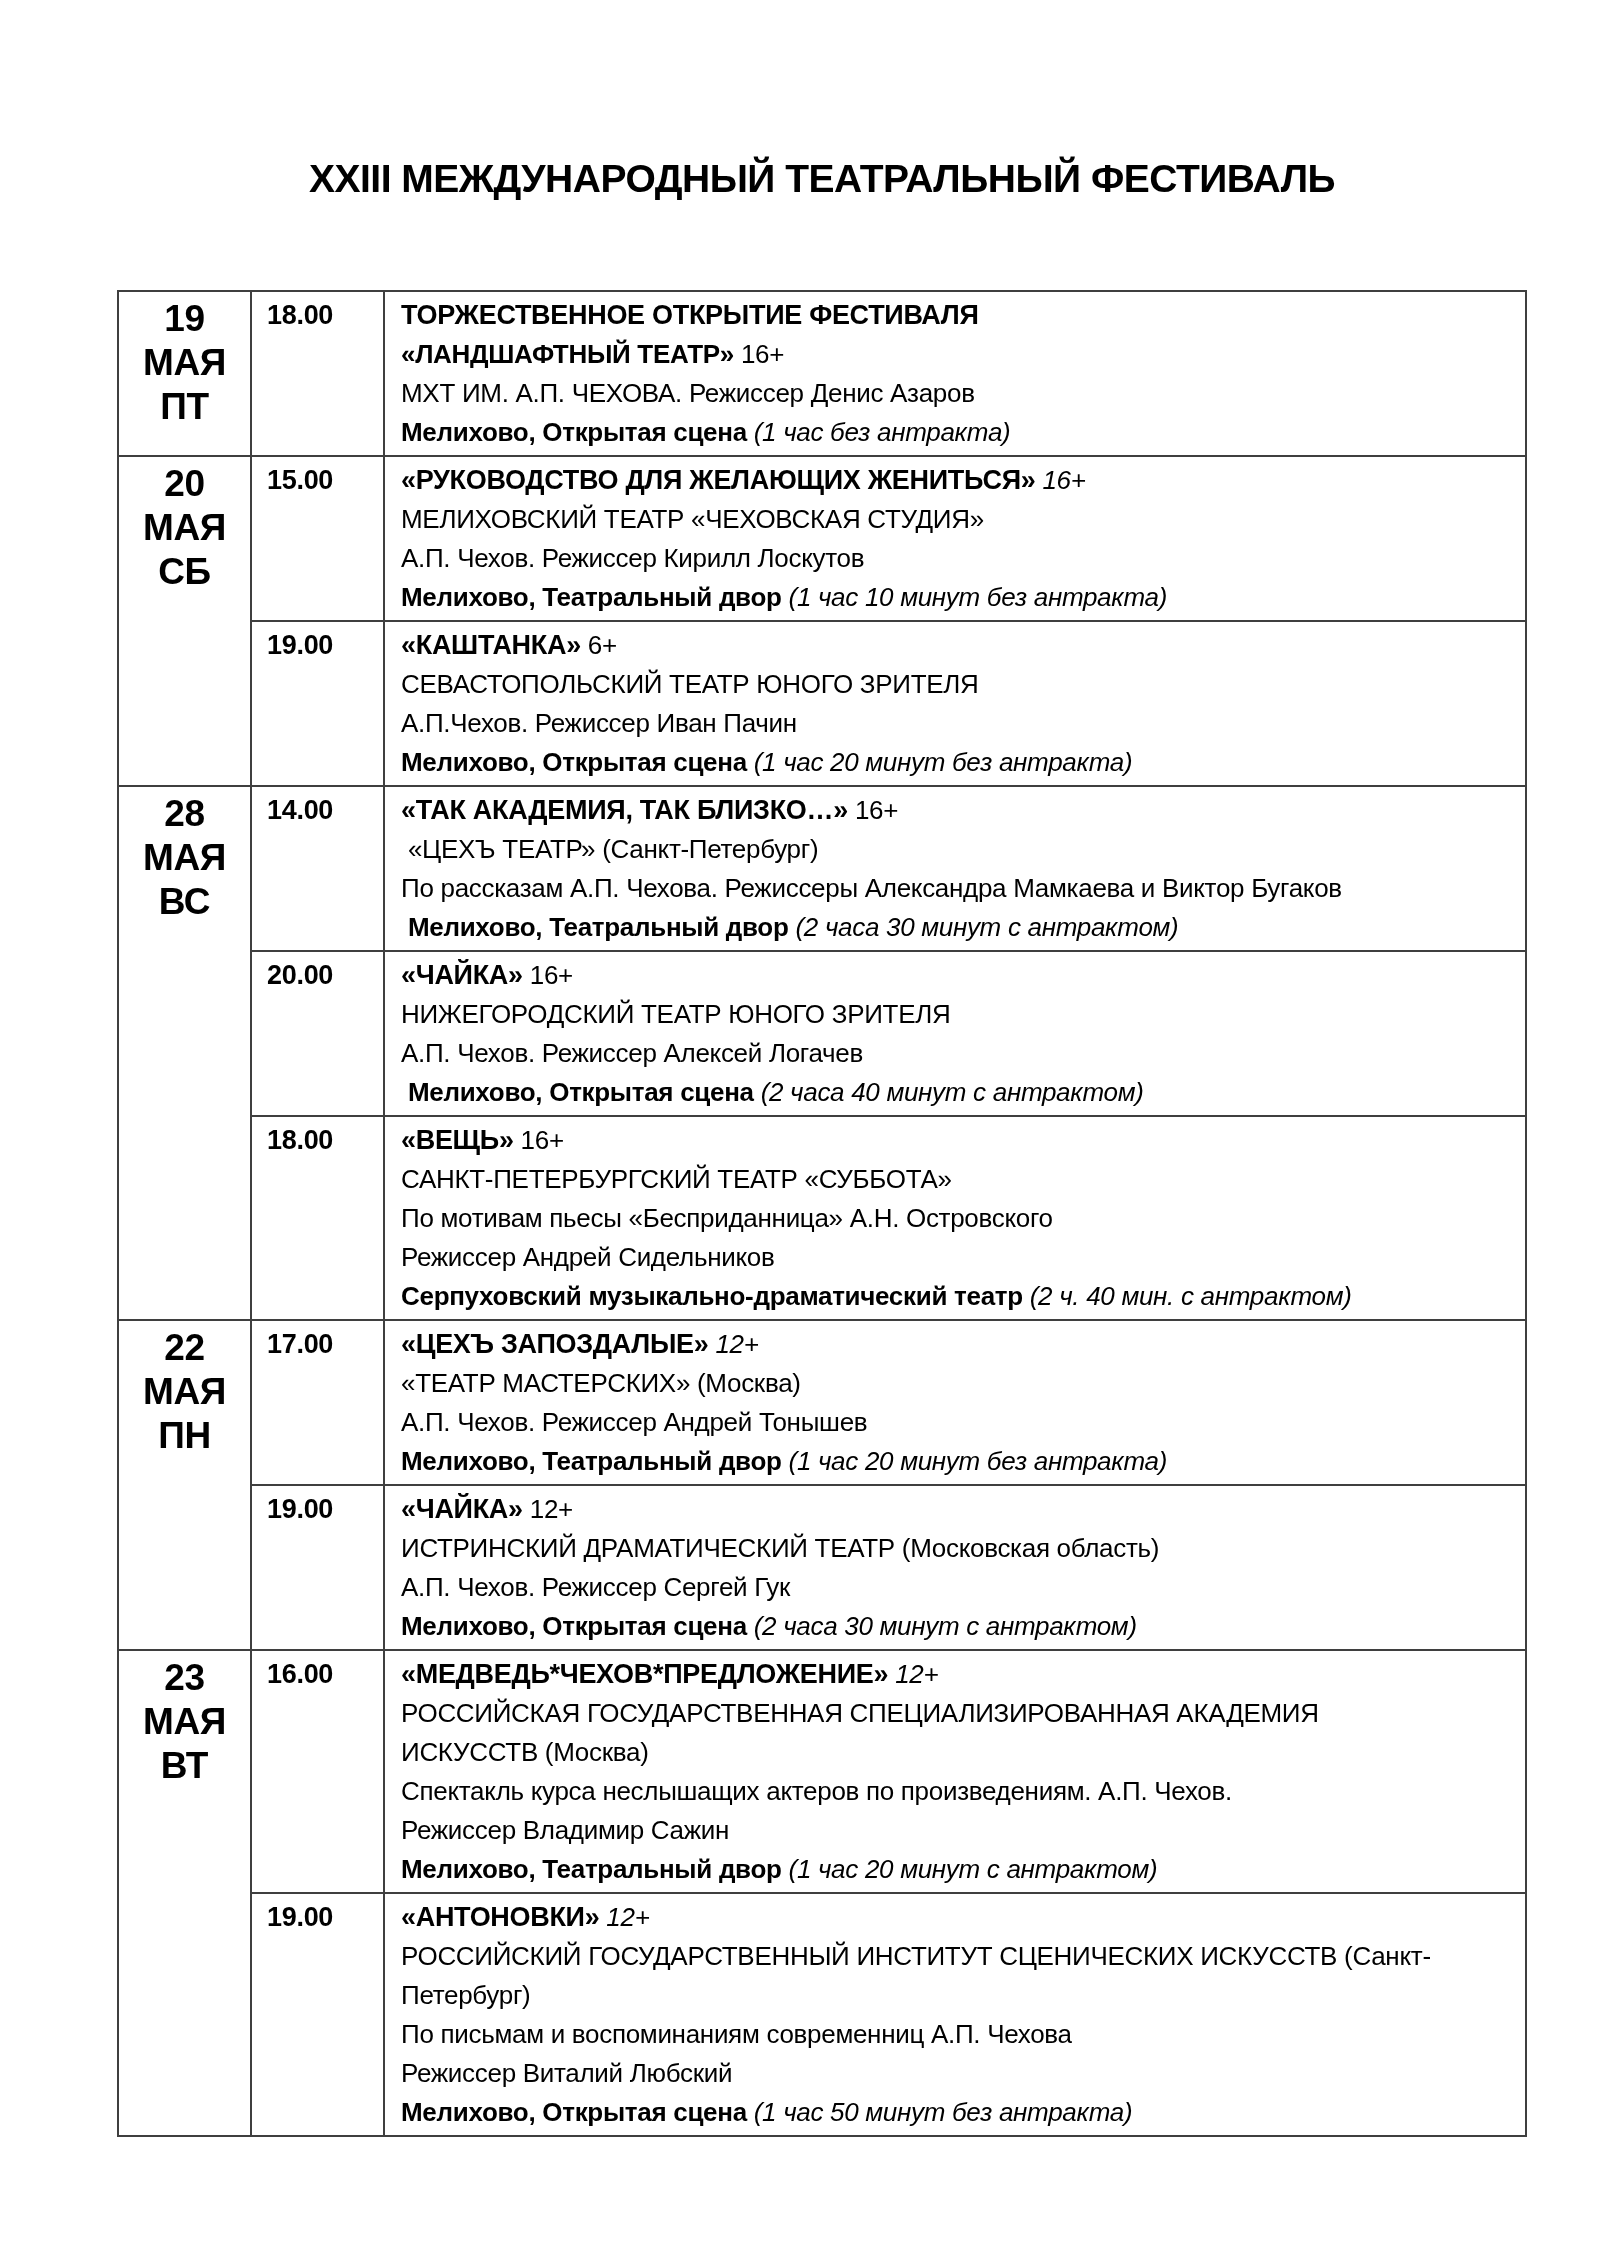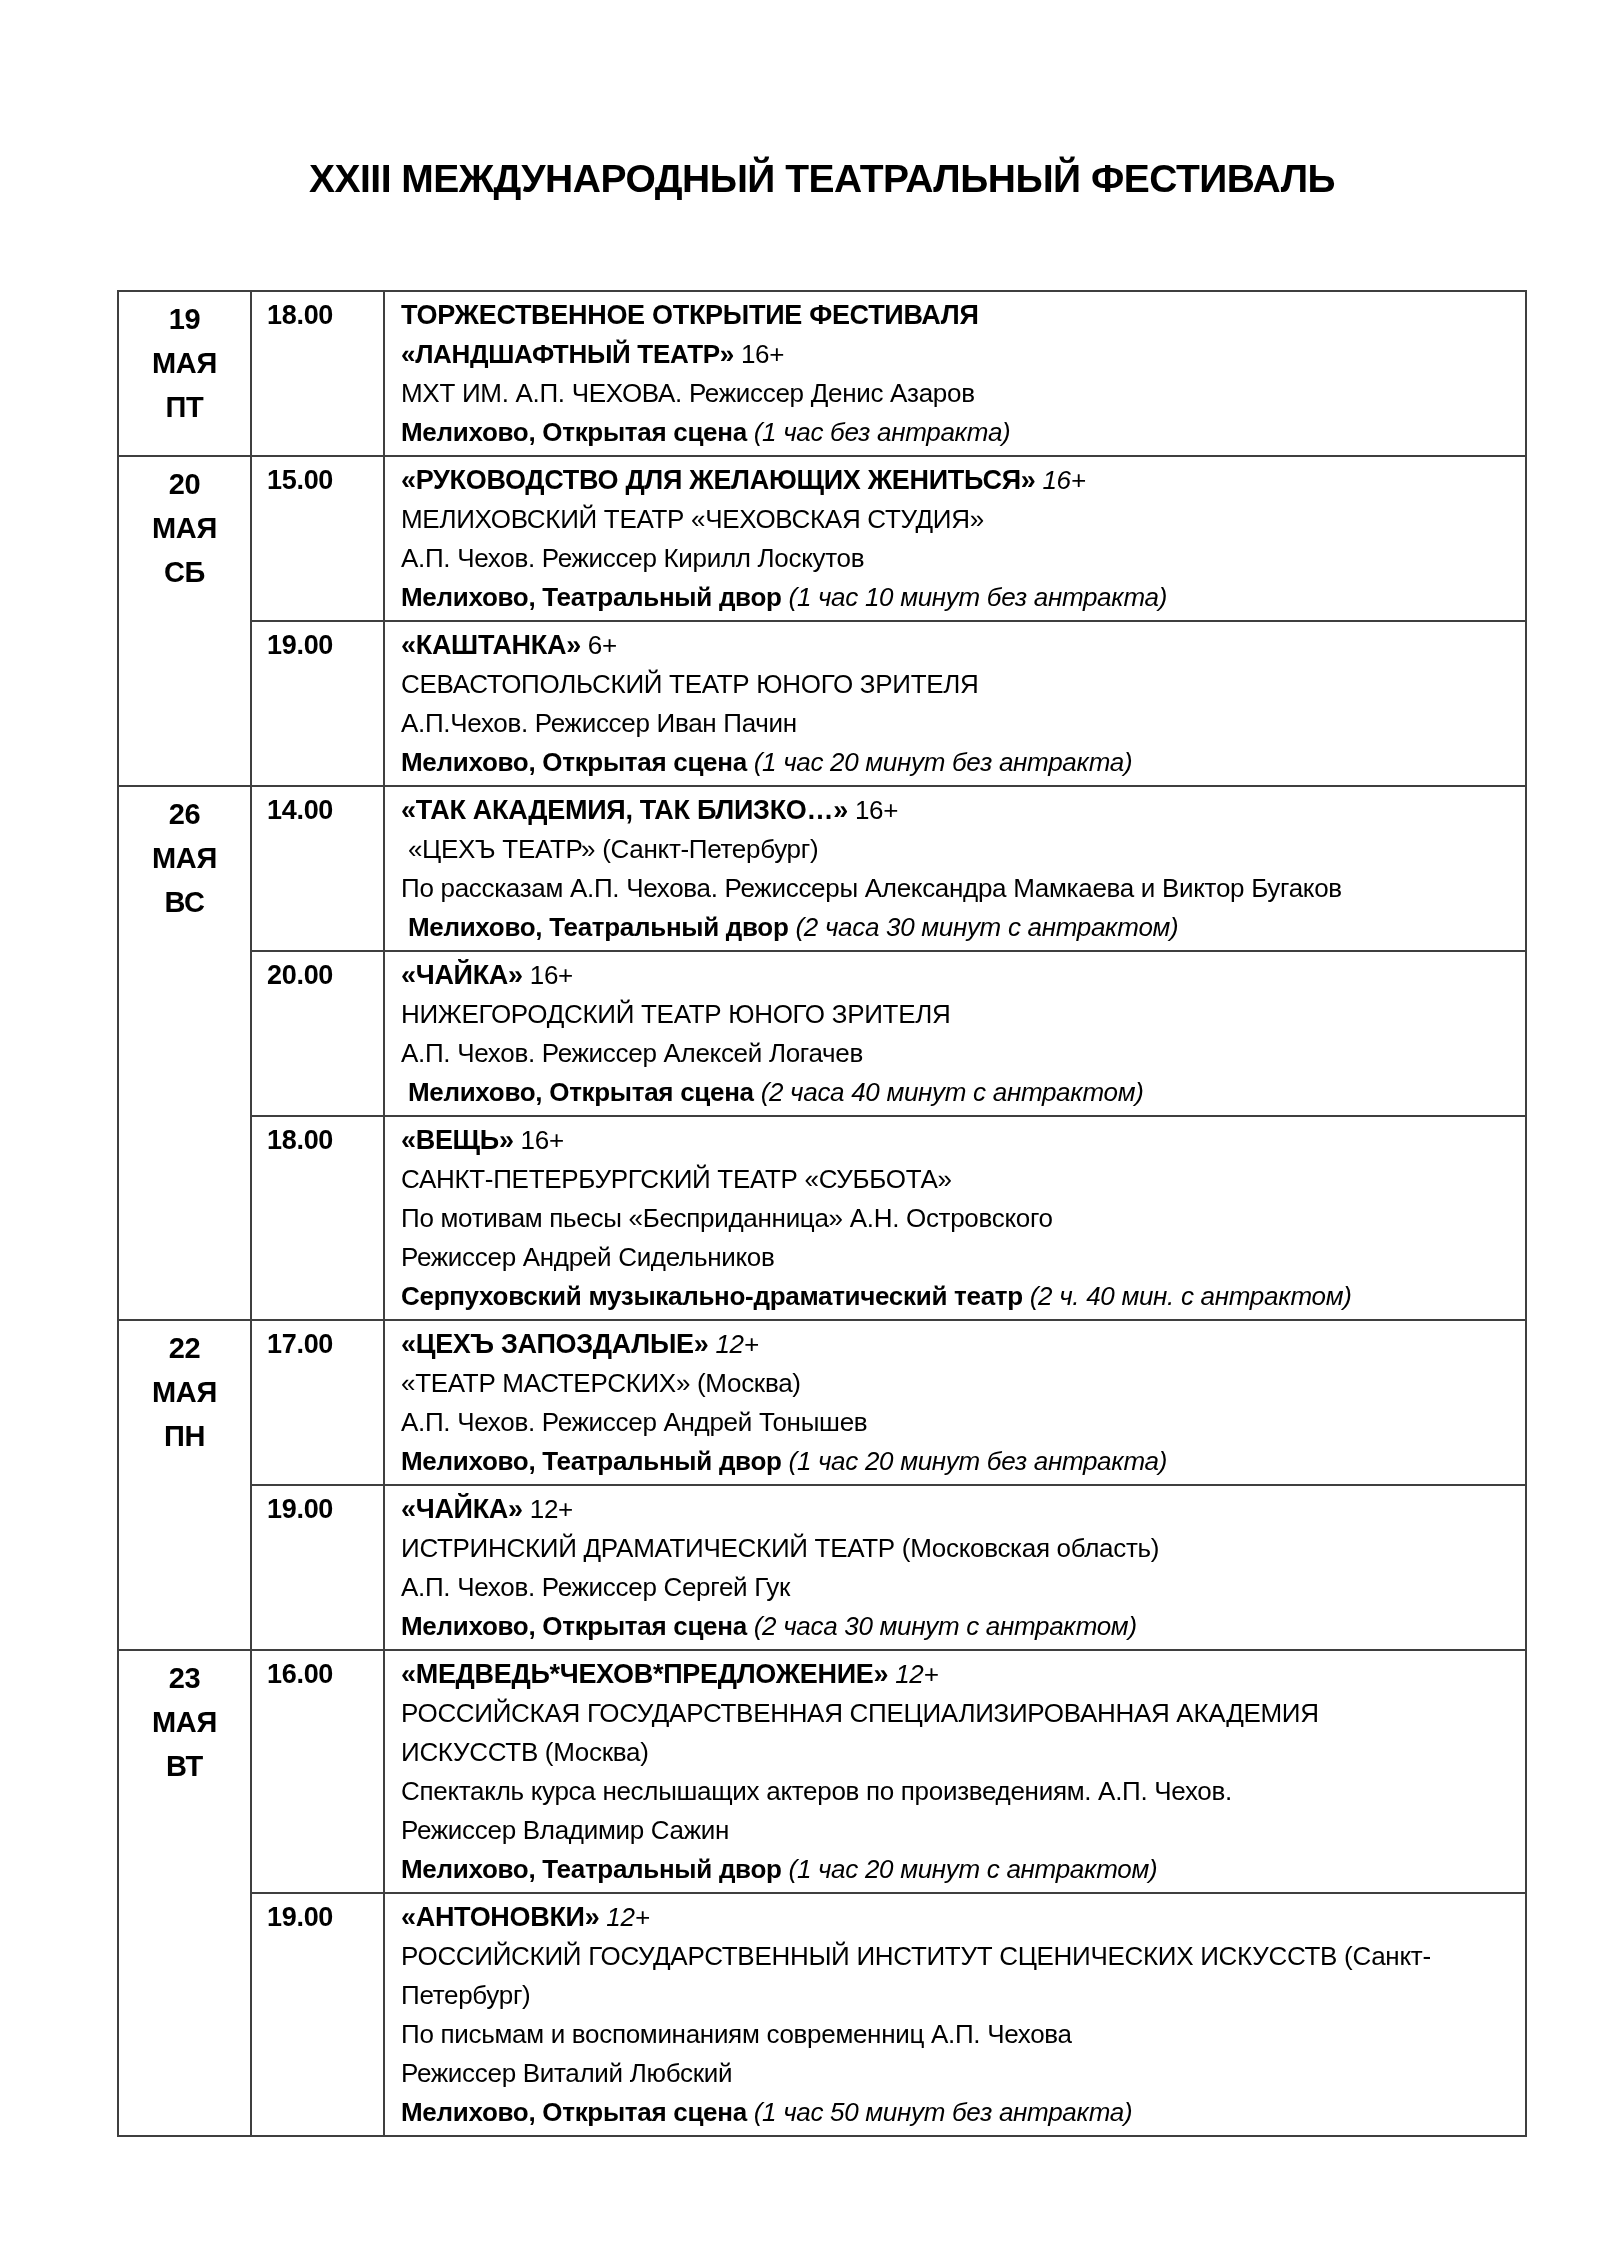--- a/index.html
+++ b/index.html
@@ -41,21 +41,21 @@
   col.c-desc{width:1142px;}
   td{
     border:2px solid var(--border);
     vertical-align:top;
     overflow:hidden;
     padding:0;
   }
   td.date-cell{
     text-align:center;
     font-weight:bold;
-    font-size:29px;
+    font-size:37px;
     line-height:44px;
     padding-top:5px;
     letter-spacing:-0.3px;
   }
   td.time-cell{
     font-weight:bold;
     font-size:27px;
     line-height:39px;
     padding:4px 0 4px 15px;
     letter-spacing:-0.3px;
@@ -125,21 +125,21 @@
         </td>
         <td class="event-cell">
           <div class="event-line event-title-line"><span class="seg-b">«КАШТАНКА»</span><span class="seg-r"> 6+</span></div>
           <div class="event-line event-detail-line"><span class="seg-r">СЕВАСТОПОЛЬСКИЙ ТЕАТР ЮНОГО ЗРИТЕЛЯ</span></div>
           <div class="event-line event-detail-line"><span class="seg-r">А.П.Чехов. Режиссер Иван Пачин</span></div>
           <div class="event-line event-venue-line"><span class="seg-b">Мелихово, Открытая сцена</span><span class="seg-i"> (1 час 20 минут без антракта)</span></div>
         </td>
       </tr>
       <tr>
         <td class="date-cell" rowspan="3">
-          <div>26</div>
+          <div>28</div>
           <div>МАЯ</div>
           <div>ВС</div>
         </td>
         <td class="time-cell">
           <div>14.00</div>
         </td>
         <td class="event-cell">
           <div class="event-line event-title-line"><span class="seg-b">«ТАК АКАДЕМИЯ, ТАК БЛИЗКО…»</span><span class="seg-r"> 16+</span></div>
           <div class="event-line event-detail-line"><span class="seg-r"> «ЦЕХЪ ТЕАТР» (Санкт-Петербург)</span></div>
           <div class="event-line event-detail-line"><span class="seg-r">По рассказам А.П. Чехова. Режиссеры Александра Мамкаева и Виктор Бугаков</span></div>

